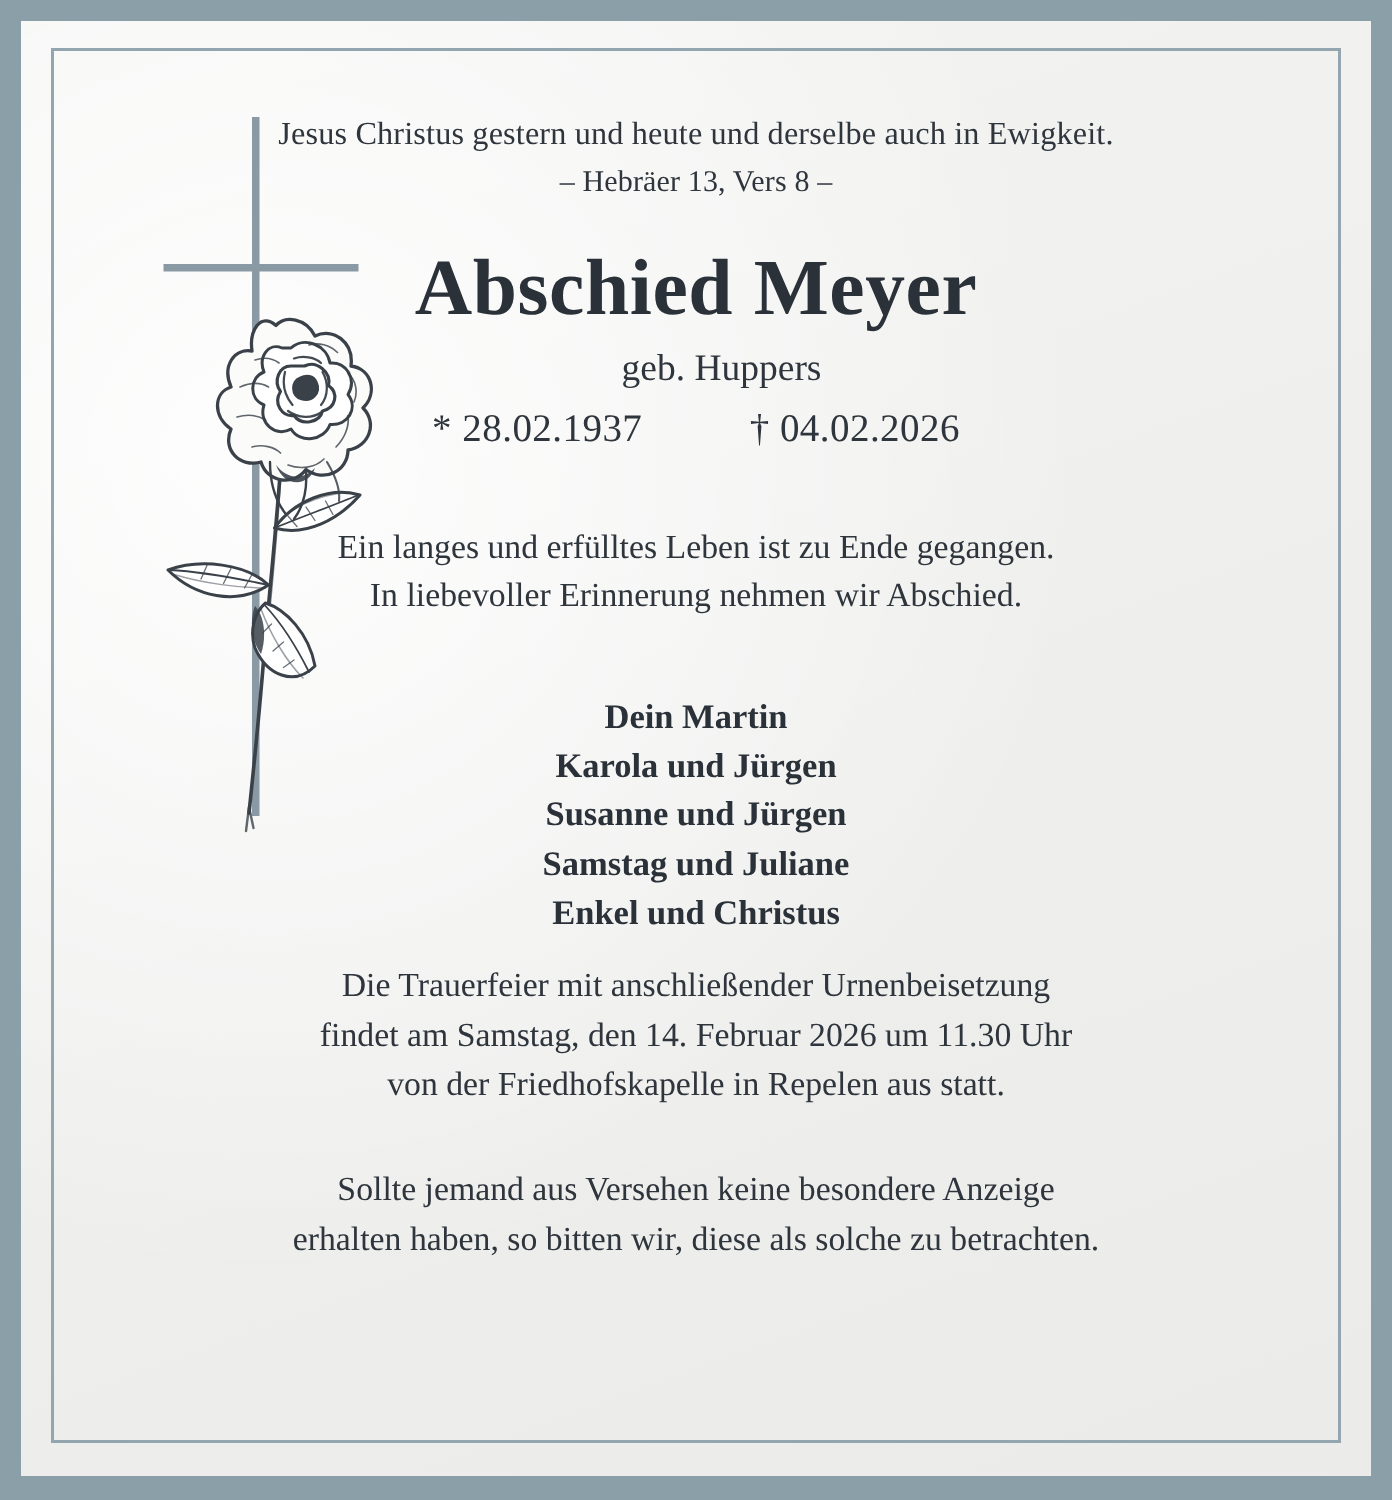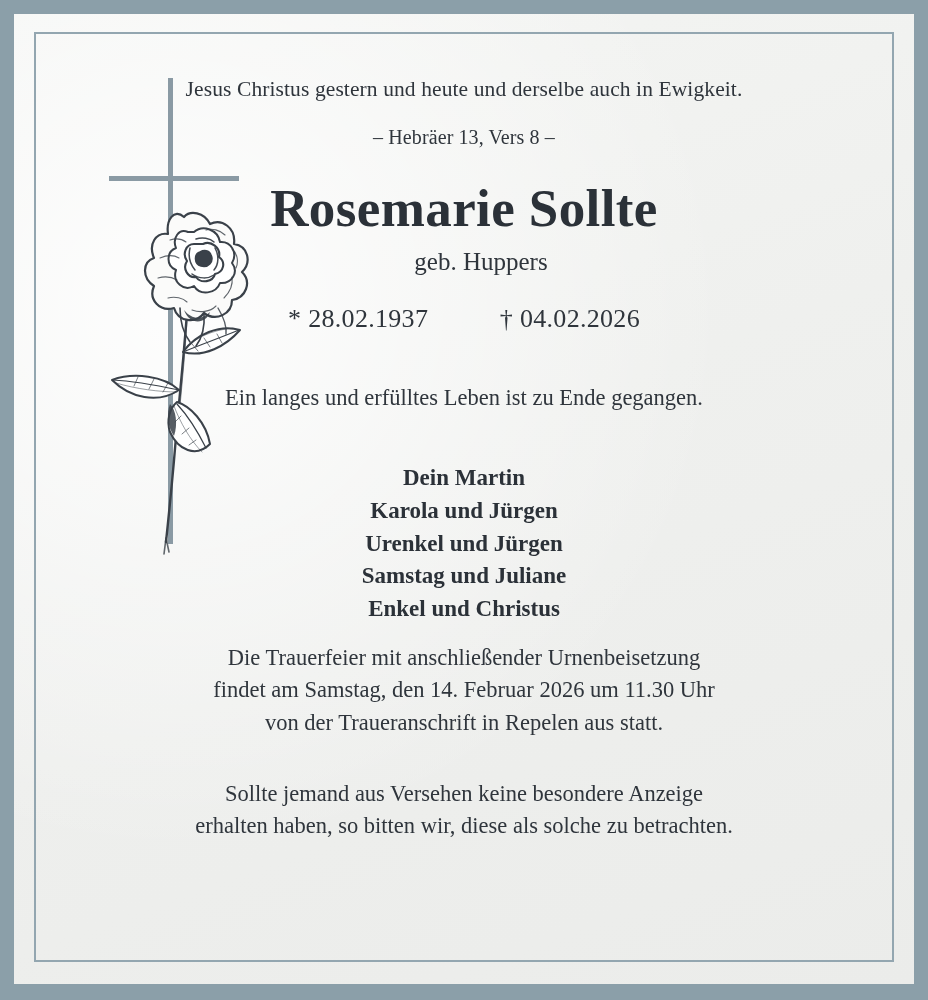--- a/index.html
+++ b/index.html
@@ -74,41 +74,41 @@
   .verse {
     padding-top: 42px;
     font-size: 21.5px;
     line-height: 1.42;
     letter-spacing: .1px;
     color: #2f353c;
   }
   .verse .ref {
     display: block;
     font-size: 20px;
-    margin-top: 18px;
+    margin-top: 2px;
   }
 
   .name {
     margin-top: 30px;
     font-size: 53px;
     font-weight: bold;
     letter-spacing: .4px;
     line-height: 1.05;
     color: #2b3138;
   }
 
   .maiden {
     margin-top: 10px;
     font-size: 25px;
     line-height: 1.2;
     margin-left: 34px;
   }
 
   .dates {
-    margin-top: 26px;
+    margin-top: 9px;
     font-size: 26px;
     line-height: 1.2;
     letter-spacing: .3px;
   }
   .dates .gap {
     display: inline-block;
     width: 58px;
   }
 
   .tribute {
@@ -232,48 +232,49 @@
             <path d="M100 238 C108 248, 118 248, 126 240 C122 252, 106 254, 100 238 Z" fill="#3a4149" stroke="none" opacity=".9"></path>
           </g>
         </svg>
       </div>
 
       <div class="verse">
         <span class="line">Jesus Christus gestern und heute und derselbe auch in Ewigkeit.</span>
         <span class="ref">– Hebräer 13, Vers 8 –</span>
       </div>
 
-      <div class="name">Rosemarie Sollte</div>
+      <div class="name">Abschied Meyer</div>
       <div class="maiden">geb. Huppers</div>
 
       <div class="dates">
         <span>*</span>
         <span>28.02.1937</span>
         <span class="gap"></span>
         <span>†</span>
         <span>04.02.2026</span>
       </div>
 
       <div class="tribute">
         <span class="line">Ein langes und erfülltes Leben ist zu Ende gegangen.</span>
+        <span class="line">In liebevoller Erinnerung nehmen wir Abschied.</span>
       </div>
 
       <div class="family">
         <span class="line">Dein Martin</span>
         <span class="line">Karola und Jürgen</span>
-        <span class="line">Urenkel und Jürgen</span>
+        <span class="line">Susanne und Jürgen</span>
         <span class="line">Samstag und Juliane</span>
         <span class="line">Enkel und Christus</span>
       </div>
 
 
       <div class="service">
         <span class="line">Die Trauerfeier mit anschließender Urnenbeisetzung</span>
         <span class="line">findet am Samstag, den 14. Februar 2026 um 11.30 Uhr</span>
-        <span class="line">von der Traueranschrift in Repelen aus statt.</span>
+        <span class="line">von der Friedhofskapelle in Repelen aus statt.</span>
       </div>
 
       <div class="closing">
         <span class="line">Sollte jemand aus Versehen keine besondere Anzeige</span>
         <span class="line">erhalten haben, so bitten wir, diese als solche zu betrachten.</span>
       </div>
 
     </div>
   </div>
 </div>

